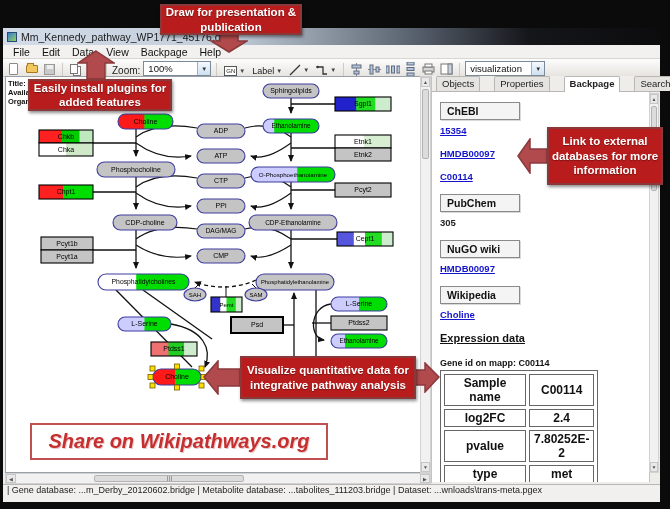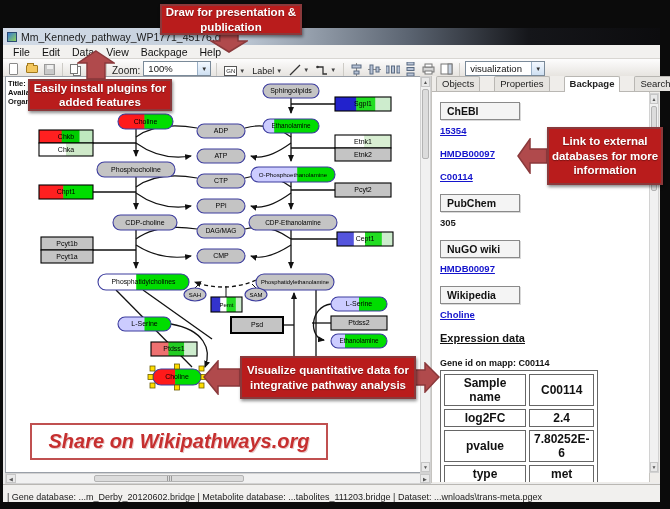--- a/index.html
+++ b/index.html
@@ -66,21 +66,21 @@
   .bp-link { font-size:9.5px; font-weight:bold; color:#1414cc; text-decoration:underline; margin-bottom:12px; width:max-content; }
   .bp-plain { font-size:9.5px; font-weight:bold; color:#222; text-decoration:none; }
   #expr-heading { font-size:11px; font-weight:bold; color:#111; margin:4px 0 14px;text-decoration:underline; }
   #geneid { font-size:9px; font-weight:bold; color:#111; margin-bottom:2px; }
   #exprtable { border:1px solid #666; border-collapse:separate; border-spacing:3px; background:#fff; }
   #exprtable td { border:1px solid #666; font-size:12px; font-weight:bold; color:#111; text-align:center; padding:1px 4px;margin-left:44px; }
   #exprtable td.c1 { width:82px; }
   #exprtable td.c2 { width:62px; }
 
   
-  #statusbar { position:absolute; left:0; top:456px; width:100%; height:18px; background:#f1f0ee; border-top:1px solid #b9b7b3; display:flex; align-items:flex-end; padding-left:4px; font-size:9px; color:#222; }
+  #statusbar { position:absolute; left:0; top:456px; width:100%; height:18px; background:#f1f0ee; border-top:1px solid #b9b7b3; display:flex; align-items:flex-start; padding-left:4px; font-size:9px; color:#222; }
 
   
   .callout { position:absolute; background:#b91c1c; border:2px solid #8a393b; color:#fff; font-weight:bold; text-align:center;
     display:flex; align-items:center; justify-content:center; font-size:11.5px; line-height:1.25; text-shadow:0 1px 1px rgba(0,0,0,.35); box-shadow:1px 2px 3px rgba(0,0,0,.45); z-index:30; }
   .co-arrow { position:absolute; z-index:29; }
   #share-box { position:absolute; left:30px; top:423px; width:298px; height:37px; background:#fff; border:2px solid #c05050; z-index:28;
     display:flex; align-items:center; justify-content:center; }
   #share-box span { font-size:20px; font-weight:bold; font-style:italic; color:#c62f2f; text-shadow:1px 1px 0 #e9c9c9; }
 </style>
 </head>
@@ -687,21 +687,21 @@
               <tr>
                 <td class="c1">Sample name</td>
                 <td class="c2">C00114</td>
               </tr>
               <tr>
                 <td class="c1">log2FC</td>
                 <td class="c2">2.4</td>
               </tr>
               <tr>
                 <td class="c1">pvalue</td>
-                <td class="c2">7.80252E-6</td>
+                <td class="c2">7.80252E-2</td>
               </tr>
               <tr>
                 <td class="c1">type</td>
                 <td class="c2">met</td>
               </tr>
             </tbody>
           </table>
       </div>
     </div>
     <div id="pscroll" class="sb">

